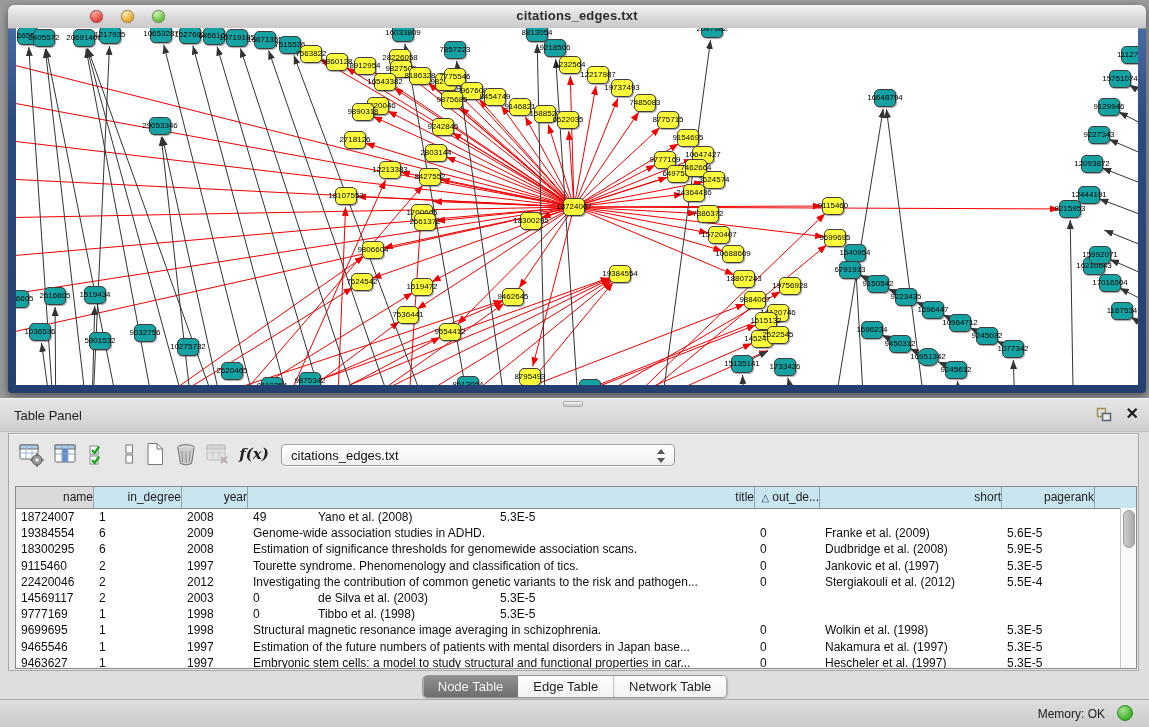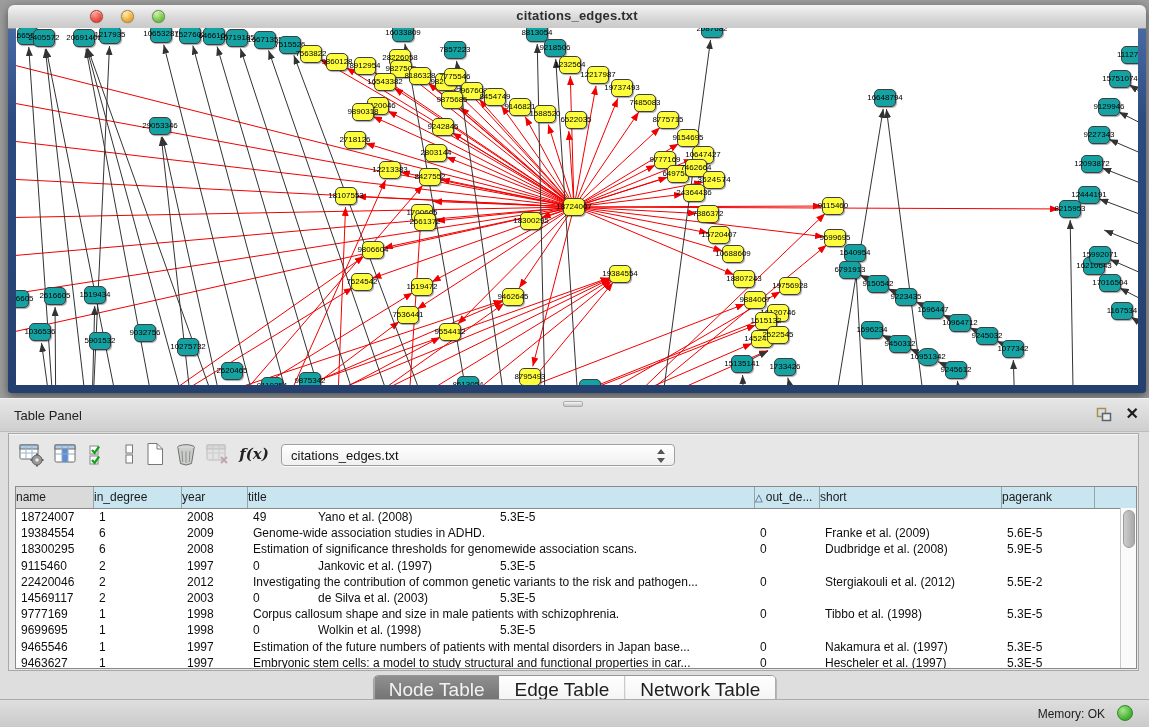--- a/index.html
+++ b/index.html
@@ -82,41 +82,41 @@
   .combo .arrows .up{position:absolute;top:1px;left:0;width:0;height:0;border-left:4.5px solid transparent;border-right:4.5px solid transparent;border-bottom:5px solid #555;}
   .combo .arrows .dn{position:absolute;bottom:1px;left:0;width:0;height:0;border-left:4.5px solid transparent;border-right:4.5px solid transparent;border-top:5px solid #555;}
   
   .data-table{
     position:absolute;left:6px;top:52px;width:1122px;height:183px;
     background:#ffffff;border:1px solid #8a8a8a;box-sizing:border-box;overflow:hidden;
   }
   .thead{display:flex;height:21px;border-bottom:1px solid #8a8a8a;background:#c9e5f0;}
   .th{
     flex:none;box-sizing:border-box;border-right:1px solid #93a5ad;
-    font-size:12px;color:#1b1b1b;text-align:left;line-height:20px;
+    font-size:12px;color:#1b1b1b;text-align:right;line-height:20px;
     overflow:hidden;white-space:nowrap;
   }
   .th.first{background:#dadada;}
   .th .sort{font-size:10px;color:#29486e;margin-right:3px;}
   .trows{position:relative;}
   .tr{display:flex;height:16.2px;}
   .td{flex:none;box-sizing:border-box;padding-left:5px;font-size:12px;line-height:16px;color:#0e0e0e;overflow:hidden;white-space:nowrap;}
   .vscroll{
     position:absolute;right:0;top:21px;bottom:0;width:15px;
     background:#fafafa;border-left:1px solid #c9c9c9;
   }
   .vthumb{position:absolute;left:2px;top:2px;width:10px;height:36px;border-radius:6px;
     background:linear-gradient(90deg,#cdcdcd,#a9a9a9);border:1px solid #9b9b9b;}
   
   .tab-group{
     position:absolute;left:50%;top:276px;transform:translateX(-50%);
     display:inline-flex;border:1px solid #979797;border-radius:5px;overflow:hidden;
     background:#ffffff;box-shadow:0 1px 1px rgba(0,0,0,.15);
   }
-  .tab{padding:3px 15px;font-size:19px;color:#1e1e1e;background:linear-gradient(#ffffff,#f2f2f2);}
+  .tab{padding:3px 15px;font-size:13px;color:#1e1e1e;background:linear-gradient(#ffffff,#f2f2f2);}
   .tab.active{background:linear-gradient(#909090,#6e6e6e);color:#f3f3f3;}
   .tab.sep{border-left:1px solid #bdbdbd;}
   
   .statusbar{
     position:absolute;left:0;top:300px;width:100%;height:29px;
     background:linear-gradient(#dedede,#c9c9c9);border-top:1px solid #ababab;
   }
   .mem{position:absolute;right:44px;top:7px;font-size:12px;color:#1d1d1d;}
   .memdot{position:absolute;right:16px;top:5px;width:16px;height:16px;border-radius:50%;
     background:radial-gradient(circle at 35% 30%,#a8e58c,#3fae2e 70%);border:1px solid #2f8a24;box-sizing:border-box;}
@@ -392,21 +392,21 @@
       </div>
       <div class="gnode y" style="left: 468px; top: 60px;">
         <span class="lbl">8454749</span>
       </div>
       <div class="gnode y" style="left: 493px; top: 70px;">
         <span class="lbl">9146821</span>
       </div>
       <div class="gnode y" style="left: 518px; top: 77px;">
         <span class="lbl">1588520</span>
       </div>
-      <div class="gnode y" style="left: 541px; top: 83px; margin-left: 8px;">
+      <div class="gnode y" style="left: 541px; top: 83px;">
         <span class="lbl">6522035</span>
       </div>
       <div class="gnode y" style="left: 351px; top: 69px;">
         <span class="lbl">23420046</span>
       </div>
       <div class="gnode y" style="left: 336px; top: 75px;">
         <span class="lbl">9890318</span>
       </div>
       <div class="gnode y" style="left: 328px; top: 103px;">
         <span class="lbl">2718126</span>
@@ -482,21 +482,21 @@
       </div>
       <div class="gnode y" style="left: 638px; top: 123px;">
         <span class="lbl">9777169</span>
       </div>
       <div class="gnode y" style="left: 651px; top: 137px;">
         <span class="lbl">6497566</span>
       </div>
       <div class="gnode y" style="left: 669px; top: 131px;">
         <span class="lbl">7462664</span>
       </div>
-      <div class="gnode y" style="left: 687px; top: 143px; font-family: Liberation Mono, monospace;">
+      <div class="gnode y" style="left: 687px; top: 143px;">
         <span class="lbl">3624574</span>
       </div>
       <div class="gnode y" style="left: 667px; top: 156px;">
         <span class="lbl">24364436</span>
       </div>
       <div class="gnode y" style="left: 681px; top: 177px;">
         <span class="lbl">7386372</span>
       </div>
       <div class="gnode y" style="left: 692px; top: 198px;">
         <span class="lbl">15720407</span>
@@ -738,54 +738,55 @@
             <div class="td" style="width: 66px;">2008</div>
             <div class="td" style="width: 507px;">Estimation of significance thresholds for genomewide association scans.</div>
             <div class="td" style="width: 65px;">0</div>
             <div class="td" style="width: 182px;">Dudbridge et al. (2008)</div>
             <div class="td" style="width: 93px;">5.9E-5</div>
           </div>
           <div class="tr">
             <div class="td" style="width: 78px;">9115460</div>
             <div class="td" style="width: 88px;">2</div>
             <div class="td" style="width: 66px;">1997</div>
+            <div class="td" style="width: 507px;">Tourette syndrome. Phenomenology and classification of tics.</div>
             <div class="td" style="width: 65px;">0</div>
             <div class="td" style="width: 182px;">Jankovic et al. (1997)</div>
             <div class="td" style="width: 93px;">5.3E-5</div>
           </div>
           <div class="tr">
             <div class="td" style="width: 78px;">22420046</div>
             <div class="td" style="width: 88px;">2</div>
             <div class="td" style="width: 66px;">2012</div>
             <div class="td" style="width: 507px;">Investigating the contribution of common genetic variants to the risk and pathogen...</div>
             <div class="td" style="width: 65px;">0</div>
             <div class="td" style="width: 182px;">Stergiakouli et al. (2012)</div>
-            <div class="td" style="width: 93px;">5.5E-2</div>
+            <div class="td" style="width: 93px;">5.5E-4</div>
           </div>
           <div class="tr">
             <div class="td" style="width: 78px;">14569117</div>
             <div class="td" style="width: 88px;">2</div>
             <div class="td" style="width: 66px;">2003</div>
             <div class="td" style="width: 65px;">0</div>
             <div class="td" style="width: 182px;">de Silva et al. (2003)</div>
             <div class="td" style="width: 93px;">5.3E-5</div>
           </div>
           <div class="tr">
             <div class="td" style="width: 78px;">9777169</div>
             <div class="td" style="width: 88px;">1</div>
             <div class="td" style="width: 66px;">1998</div>
-            <div class="td" style="width: 507px;">Corpus callosum shape and size in male patients with schizophrenia.</div>
             <div class="td" style="width: 65px;">0</div>
             <div class="td" style="width: 182px;">Tibbo et al. (1998)</div>
             <div class="td" style="width: 93px;">5.3E-5</div>
           </div>
           <div class="tr">
             <div class="td" style="width: 78px;">9699695</div>
             <div class="td" style="width: 88px;">1</div>
             <div class="td" style="width: 66px;">1998</div>
+            <div class="td" style="width: 507px;">Structural magnetic resonance image averaging in schizophrenia.</div>
             <div class="td" style="width: 65px;">0</div>
             <div class="td" style="width: 182px;">Wolkin et al. (1998)</div>
             <div class="td" style="width: 93px;">5.3E-5</div>
           </div>
           <div class="tr">
             <div class="td" style="width: 78px;">9465546</div>
             <div class="td" style="width: 88px;">1</div>
             <div class="td" style="width: 66px;">1997</div>
             <div class="td" style="width: 507px;">Estimation of the future numbers of patients with mental disorders in Japan base...</div>
             <div class="td" style="width: 65px;">0</div>

